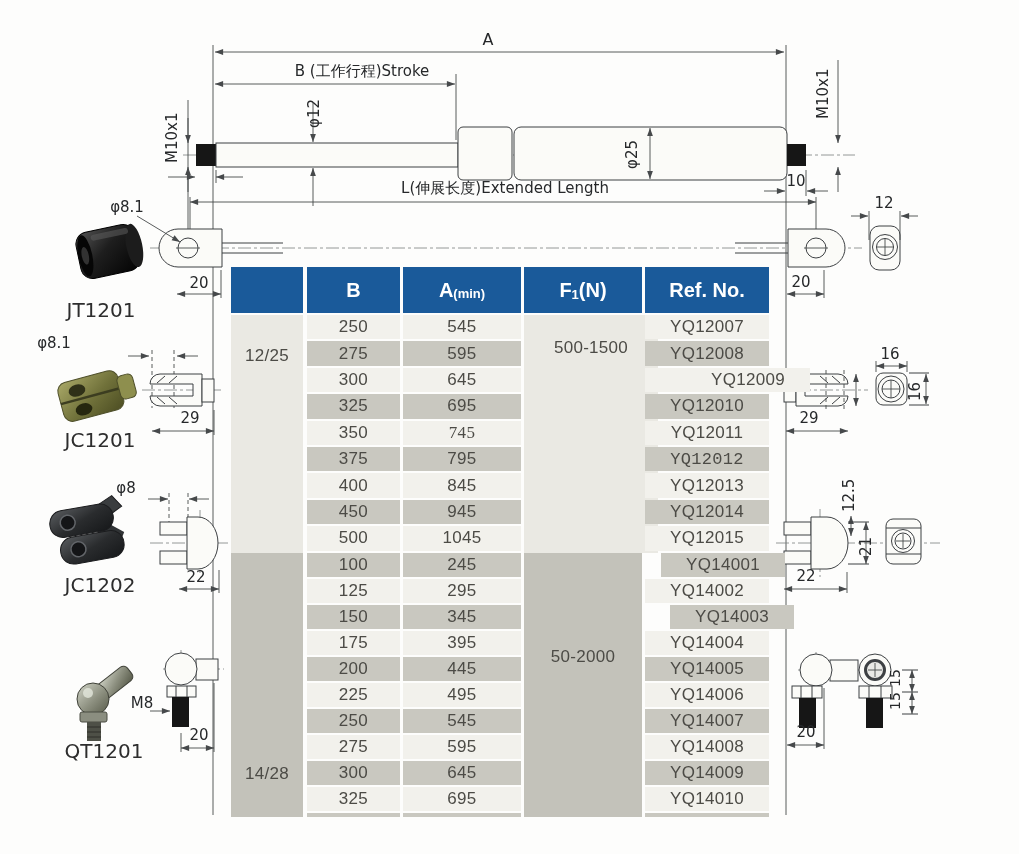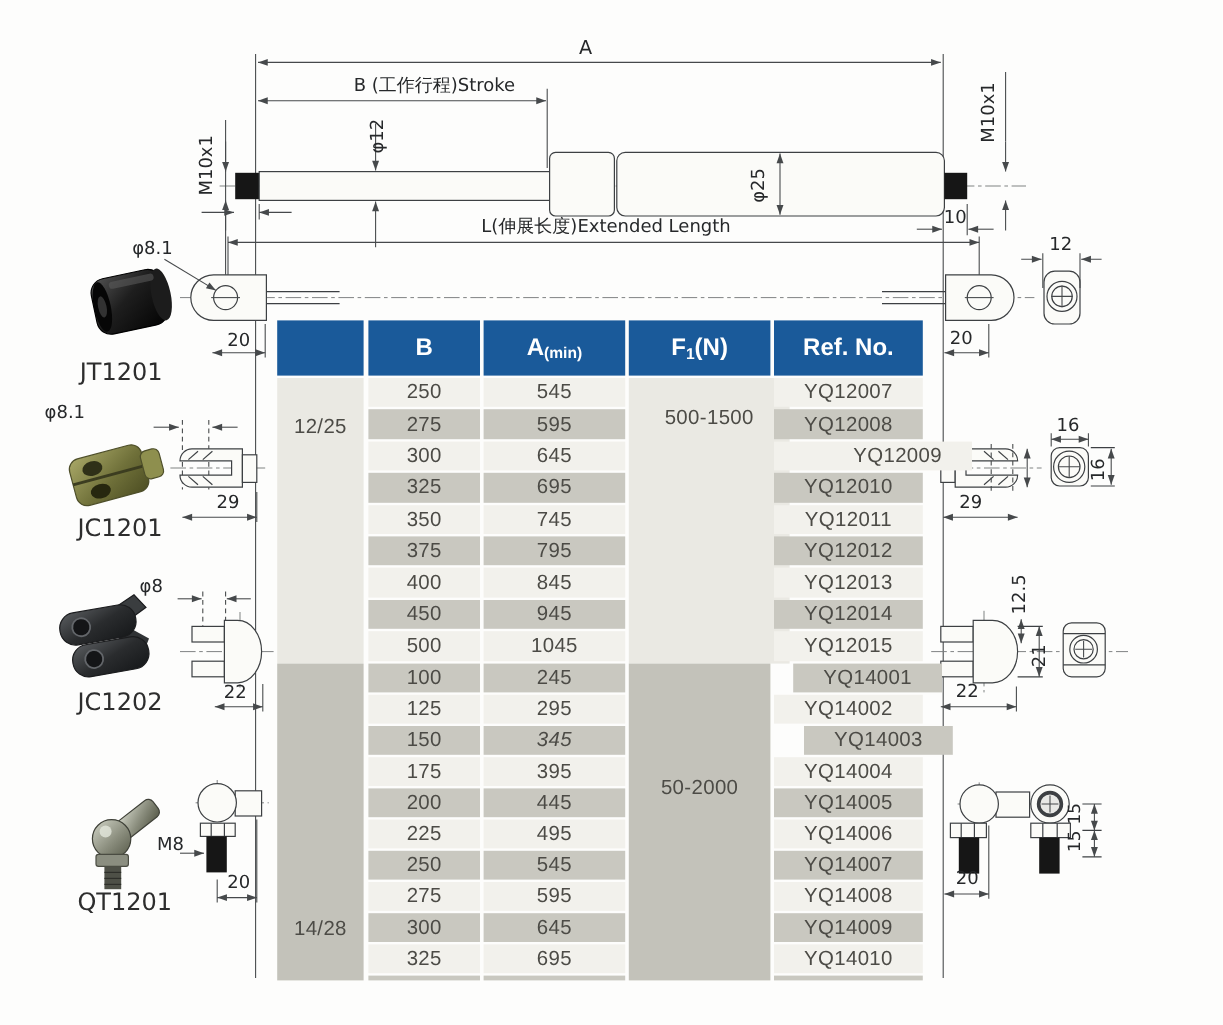--- a/index.html
+++ b/index.html
@@ -390,33 +390,33 @@
         </div>
         <div class="cell" style="left: 172px; top: 127.2px; width: 118px; height: 24.4px; background: rgb(201, 200, 192);">
           <span>695</span>
         </div>
         <div class="cell" style="left: 414px; top: 127.2px; width: 124px; height: 24.4px; background: rgb(201, 200, 192);">
           <span>YQ12010</span>
         </div>
         <div class="cell" style="left: 76px; top: 153.6px; width: 93px; height: 24.4px; background: rgb(242, 241, 236);">
           <span>350</span>
         </div>
-        <div class="cell" style="left: 172px; top: 153.6px; width: 118px; height: 24.4px; background: rgb(242, 241, 236);">
+        <div class="cell" style="left: 172px; top: 153.6px; width: 118px; height: 24.4px; background: rgb(242, 241, 236); font-family: Liberation Serif, serif;">
           <span>745</span>
         </div>
         <div class="cell" style="left: 414px; top: 153.6px; width: 124px; height: 24.4px; background: rgb(242, 241, 236);">
           <span>YQ12011</span>
         </div>
         <div class="cell" style="left: 76px; top: 180px; width: 93px; height: 24.4px; background: rgb(201, 200, 192);">
           <span>375</span>
         </div>
         <div class="cell" style="left: 172px; top: 180px; width: 118px; height: 24.4px; background: rgb(201, 200, 192);">
           <span>795</span>
         </div>
-        <div class="cell" style="left: 414px; top: 180px; width: 124px; height: 24.4px; background: rgb(201, 200, 192);">
+        <div class="cell" style="left: 414px; top: 180px; width: 124px; height: 24.4px; background: rgb(201, 200, 192); font-family: Liberation Mono, monospace;">
           <span>YQ12012</span>
         </div>
         <div class="cell" style="left: 76px; top: 206.4px; width: 93px; height: 24.4px; background: rgb(242, 241, 236);">
           <span>400</span>
         </div>
         <div class="cell" style="left: 172px; top: 206.4px; width: 118px; height: 24.4px; background: rgb(242, 241, 236);">
           <span>845</span>
         </div>
         <div class="cell" style="left: 414px; top: 206.4px; width: 124px; height: 24.4px; background: rgb(242, 241, 236);">
           <span>YQ12013</span>
@@ -459,21 +459,21 @@
         </div>
         <div class="cell" style="left: 172px; top: 312px; width: 118px; height: 24px; background: rgb(242, 241, 236);">
           <span>295</span>
         </div>
         <div class="cell" style="left: 414px; top: 312px; width: 124px; height: 24px; background: rgb(242, 241, 236);">
           <span>YQ14002</span>
         </div>
         <div class="cell" style="left: 76px; top: 338px; width: 93px; height: 24px; background: rgb(201, 200, 192);">
           <span>150</span>
         </div>
-        <div class="cell" style="left: 172px; top: 338px; width: 118px; height: 24px; background: rgb(201, 200, 192); font-style: italic;">
+        <div class="cell" style="left: 172px; top: 338px; width: 118px; height: 24px; background: rgb(201, 200, 192);">
           <span>345</span>
         </div>
         <div class="cell" style="left: 414px; top: 338px; width: 124px; height: 24px; background: rgb(201, 200, 192); margin-left: 25px;">
           <span>YQ14003</span>
         </div>
         <div class="cell" style="left: 76px; top: 364px; width: 93px; height: 24px; background: rgb(242, 241, 236);">
           <span>175</span>
         </div>
         <div class="cell" style="left: 172px; top: 364px; width: 118px; height: 24px; background: rgb(242, 241, 236);">
           <span>395</span>

